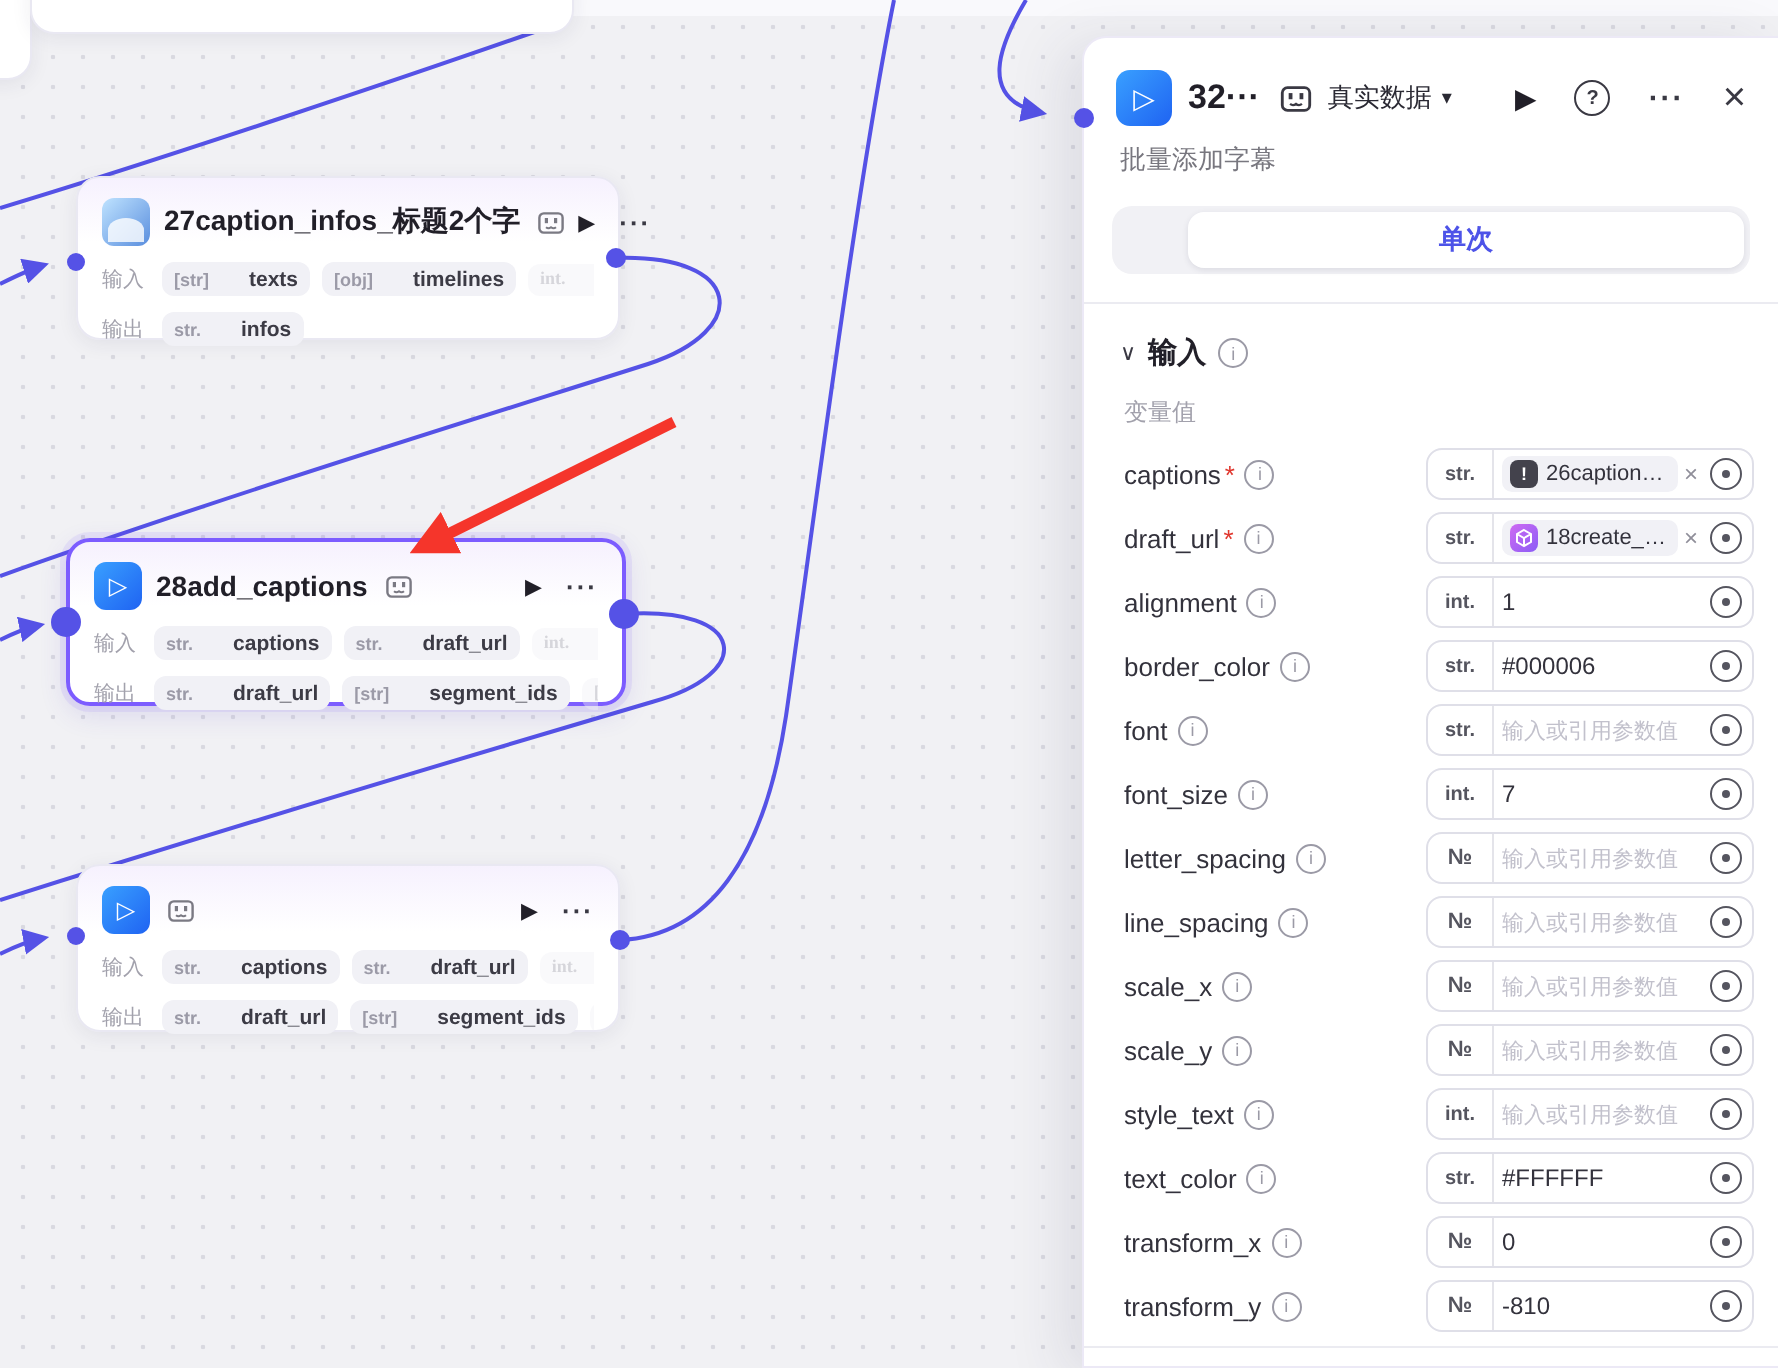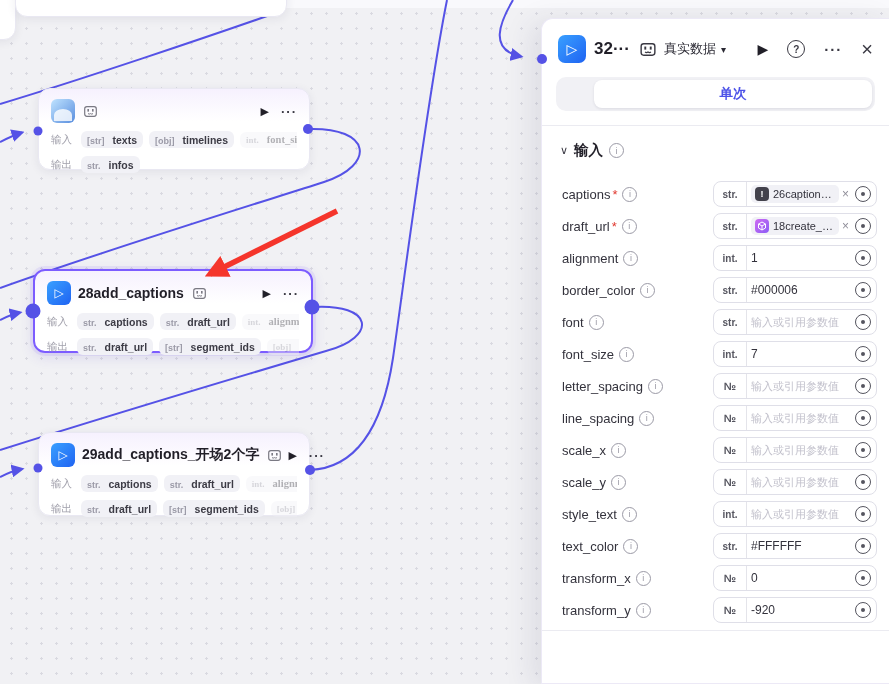--- a/index.html
+++ b/index.html
@@ -37,21 +37,21 @@
   .icon-img{background:linear-gradient(135deg,#bfe3ff 0%,#5a8ede 100%);overflow:hidden;position:relative;}
   .icon-img:after{content:"";position:absolute;left:3px;top:10px;width:18px;height:12px;background:rgba(255,255,255,.8);border-radius:50% 50% 0 0;}
   .node-title{font-size:14px;font-weight:700;color:#211f28;white-space:nowrap;}
   .badge-ico{flex:none;margin-left:2px;color:#7a7983;}
   .node-actions{margin-left:auto;display:flex;align-items:center;gap:12px;color:#211f28;}
   .play-glyph{font-size:11px;cursor:pointer;}
   .more-glyph{font-size:13px;font-weight:700;letter-spacing:1px;color:#3a3943;cursor:pointer;}
   .node-row{display:flex;align-items:center;gap:6px;margin-top:8px;overflow:hidden;white-space:nowrap;}
   .row-label{font-size:10.5px;color:#a2a1ac;flex:none;width:24px;}
   .chip{background:#f1f1f6;border-radius:6px;padding:2.5px 6px;font-size:10.5px;font-weight:700;color:#3c3b45;flex:none;}
-  .chip .t{color:#9b9aa7;font-weight:600;font-size:9px;margin-right:8px;}
+  .chip .t{color:#9b9aa7;font-weight:600;font-size:9px;margin-right:20px;}
   .chip.fade{opacity:.40;font-family:Liberation Serif, serif;}
   
   .panel{
     position:absolute;left:541px;top:18px;width:348px;height:666px;z-index:5;
     background:#fff;border-radius:12px 0 0 0;box-sizing:border-box;
     border:1px solid #ece9f6;border-right:none;
     box-shadow:-10px 4px 28px rgba(50,50,90,.10);
   }
   .p-header{display:flex;align-items:center;gap:8px;padding:16px 16px 0 16px;}
   .p-icon{width:28px;height:28px;border-radius:7px;flex:none;display:flex;align-items:center;justify-content:center;
@@ -117,20 +117,21 @@
     <path d="M310,470 C354,468 382,430 393,358 C404,282 428,94 447,0" stroke="#5552e6" stroke-width="2" fill="none"></path>
     <path d="M513,0 C500,22 488,50 521,56.5" stroke="#5552e6" stroke-width="2" fill="none" marker-end="url(#arw)"></path>
   </svg>
 
   <div class="partial-node" style="left:-26px;top:-24px;width:40px;height:62px;"></div>
   <div class="partial-node" style="left:15px;top:-32px;width:270px;height:47px;"></div>
 
   <div class="node" style="left:38px;top:88px;width:272px;height:82px;">
     <div class="node-header">
       <div class="node-icon icon-img"></div>
+      <div class="node-title">27caption_infos_标题2个字</div>
       <svg class="badge-ico" width="13" height="11" viewBox="0 0 13 11">
         <rect x="0.7" y="0.7" width="11.6" height="9.6" rx="2.2" fill="none" stroke="currentColor" stroke-width="1.2"></rect>
         <rect x="3.4" y="3" width="1.6" height="2.6" fill="currentColor"></rect>
         <rect x="8" y="3" width="1.6" height="2.6" fill="currentColor"></rect>
         <path d="M4 7.6 q1.2 1 2.5 0 q1.3 1 2.5 0" fill="none" stroke="currentColor" stroke-width="1"></path>
       </svg>
       <div class="node-actions">
         <span class="play-glyph">▶</span>
         <span class="more-glyph">···</span>
       </div>
@@ -172,21 +173,20 @@
         <span class="row-label">输出</span>
         <span class="chip"><span class="t">str.</span>draft_url</span>
         <span class="chip"><span class="t">[str]</span>segment_ids</span>
         <span class="chip fade"><span class="t">[obj]</span>segment</span>
       </div>
   </div>
 
   <div class="node" style="left:38px;top:432px;width:272px;height:84px;">
     <div class="node-header">
       <div class="node-icon icon-app">▷</div>
-      <div class="node-title">29add_captions_开场2个字</div>
       <svg class="badge-ico" width="13" height="11" viewBox="0 0 13 11">
         <rect x="0.7" y="0.7" width="11.6" height="9.6" rx="2.2" fill="none" stroke="currentColor" stroke-width="1.2"></rect>
         <rect x="3.4" y="3" width="1.6" height="2.6" fill="currentColor"></rect>
         <rect x="8" y="3" width="1.6" height="2.6" fill="currentColor"></rect>
         <path d="M4 7.6 q1.2 1 2.5 0 q1.3 1 2.5 0" fill="none" stroke="currentColor" stroke-width="1"></path>
       </svg>
       <div class="node-actions">
         <span class="play-glyph">▶</span>
         <span class="more-glyph">···</span>
       </div>
@@ -220,34 +220,36 @@
       <span>真实数据</span>
       <span class="caret">▾</span>
     </div>
     <div class="p-actions">
       <span class="play-glyph" style="font-size:14px;">▶</span>
       <span class="q-ico">?</span>
       <span class="more-glyph" style="font-size:15px;">···</span>
       <span class="x-ico">×</span>
     </div>
   </div>
+  <div class="p-sub">批量添加字幕</div>
 
   <div class="tabs-wrap">
     <div class="tabs">
       <div class="tab active">单次</div>
     </div>
   </div>
 
   <div class="sec-head">
     <span class="chev">∨</span>
     <span class="sec-title">输入</span>
     <span class="info-i">i</span>
   </div>
 
   <div class="cols">
+    <div class="c2">变量值</div>
   </div>
 
   <div class="params" id="params">
       <div class="p-row">
         <div class="p-name">captions<span class="req">*</span><span class="info-i">i</span></div>
         <div class="p-val">
           <span class="p-type">str.</span>
           <span class="p-input">
             <span class="ref-chip">
               <span class="ref-ico exclamation">!</span>
@@ -384,21 +386,21 @@
             <span class="val-text">0</span>
           </span>
           <span class="target-ico"></span>
         </div>
       </div>
       <div class="p-row">
         <div class="p-name">transform_y<span class="info-i">i</span></div>
         <div class="p-val">
           <span class="p-type num">№</span>
           <span class="p-input">
-            <span class="val-text">-920</span>
+            <span class="val-text">-810</span>
           </span>
           <span class="target-ico"></span>
         </div>
       </div>
     </div>
   <div class="p-bottom"></div>
 </div>
 
 <svg id="overlay" class="layer" width="889" height="684">
   <defs>

